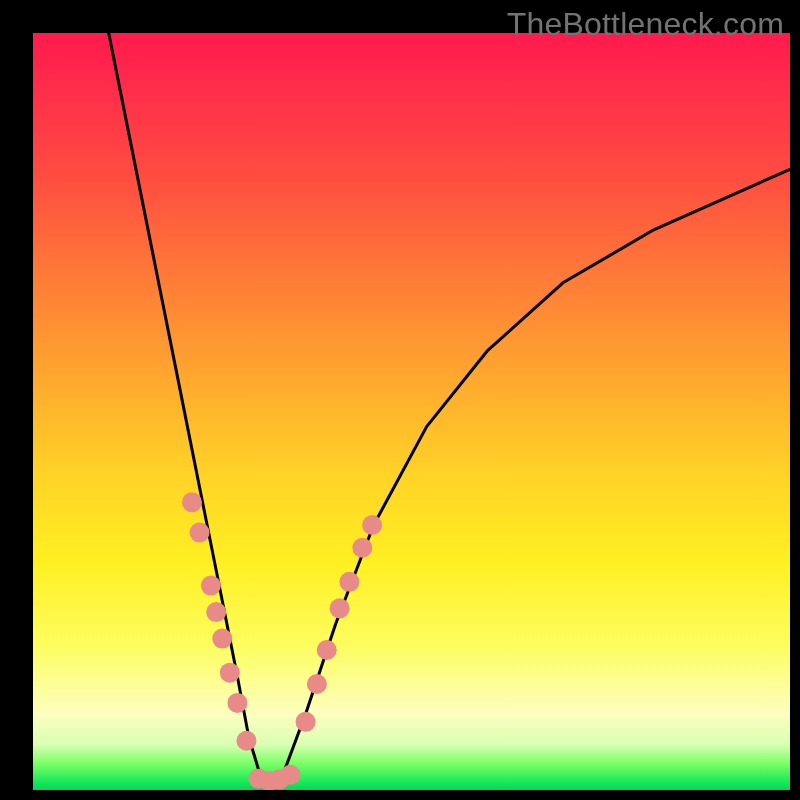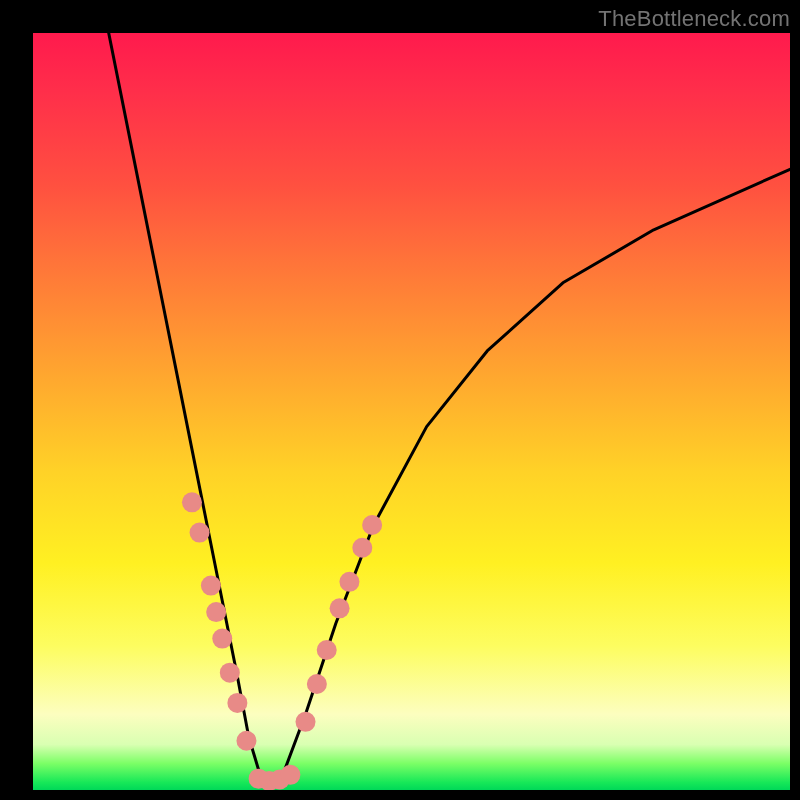--- a/index.html
+++ b/index.html
@@ -39,23 +39,23 @@
       #fcfebf 90%,
       #d9ffb2 94%,
       #7bff66 96.5%,
       #17e858 99%,
       #00d858 100%
     );
   }
   .watermark {
     position: absolute;
     top: 6px;
-    right: 10px;
+    right: 16px;
     color: #737373;
-    font-size: 22px;
+    font-size: 32px;
     font-weight: 400;
     letter-spacing: 0.2px;
     user-select: none;
   }
   svg.curve {
     position: absolute;
     left: 0;
     top: 0;
     width: 757px;
     height: 757px;

